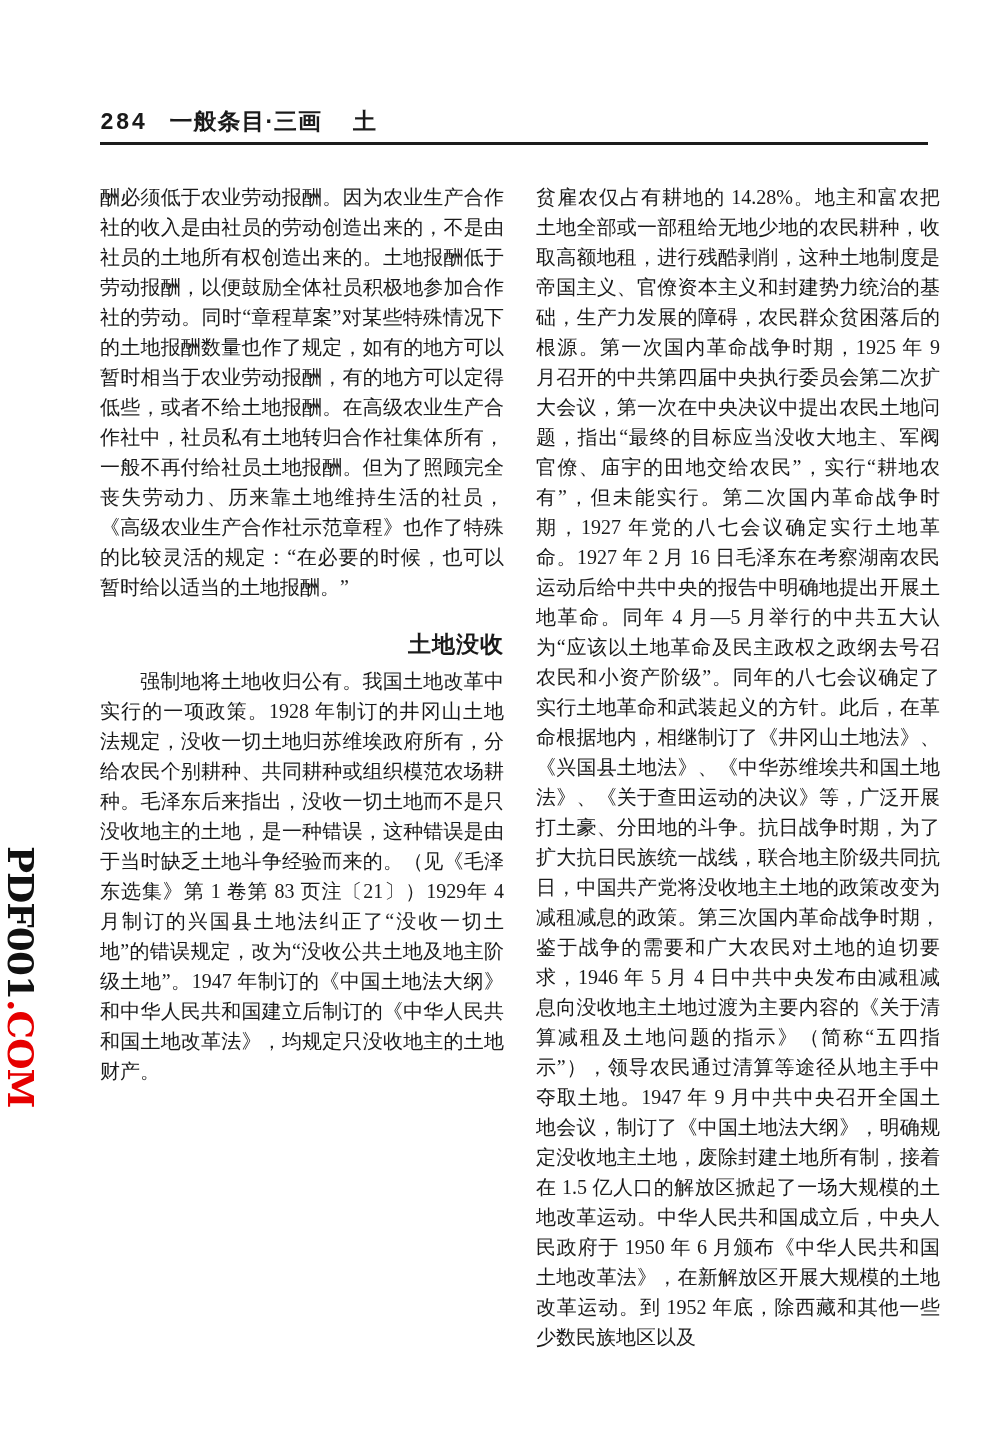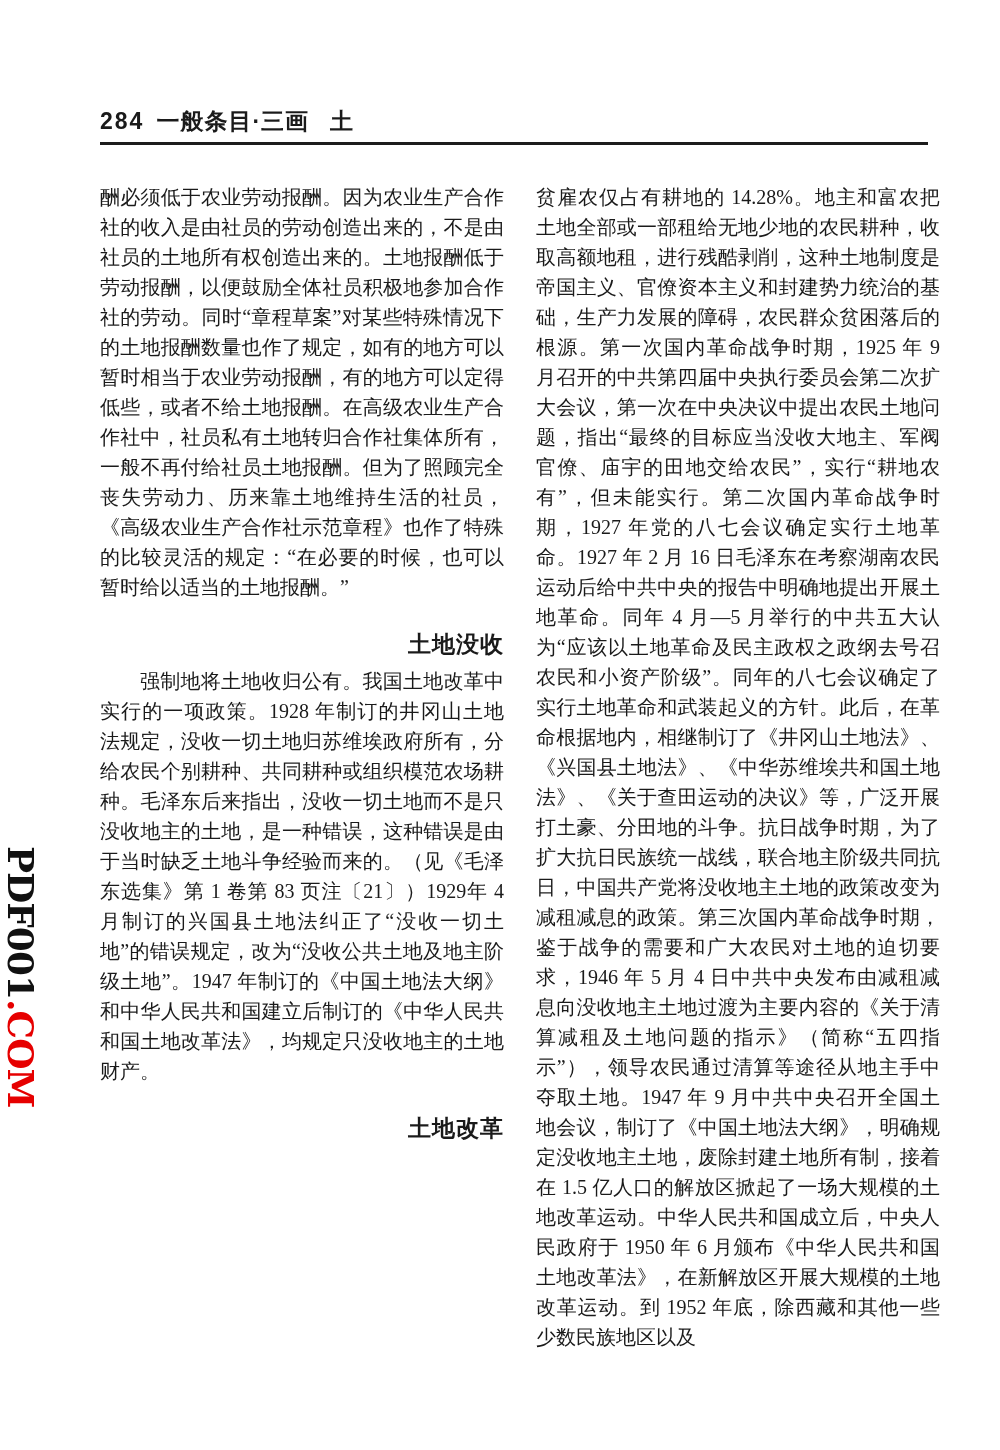--- a/index.html
+++ b/index.html
@@ -27,25 +27,25 @@
     top: 108px;
     width: 828px;
     font-family: "Liberation Sans", "DejaVu Sans", sans-serif;
     font-weight: bold;
     font-size: 23px;
     line-height: 26px;
     letter-spacing: 1px;
     white-space: nowrap;
   }
   .page-header .page-number {
-    font-family: Liberation Sans, sans-serif;
-    margin-right: 12px;
+    font-family: Liberation Mono, monospace;
+    margin-right: 22px;
     letter-spacing: 2px;
   }
-  .page-header .section-title { margin-right: 21px; }
+  .page-header .section-title { margin-right: 31px; }
   .header-rule {
     position: absolute;
     left: 100px;
     top: 142px;
     width: 828px;
     height: 0;
     border-top: 3px solid #1c1c1c;
   }
   
   .text-columns {
@@ -105,21 +105,20 @@
   </div>
 
   <div class="header-rule"></div>
 
   <div class="text-columns">
 
     <div class="col">
       <p>酬必须低于农业劳动报酬。因为农业生产合作社的收入是由社员的劳动创造出来的，不是由社员的土地所有权创造出来的。土地报酬低于劳动报酬，以便鼓励全体社员积极地参加合作社的劳动。同时“章程草案”对某些特殊情况下的土地报酬数量也作了规定，如有的地方可以暂时相当于农业劳动报酬，有的地方可以定得低些，或者不给土地报酬。在高级农业生产合作社中，社员私有土地转归合作社集体所有，一般不再付给社员土地报酬。但为了照顾完全丧失劳动力、历来靠土地维持生活的社员，《高级农业生产合作社示范章程》也作了特殊的比较灵活的规定：“在必要的时候，也可以暂时给以适当的土地报酬。”</p>
       <h2 class="entry-heading">土地没收</h2>
       <p class="indent">强制地将土地收归公有。我国土地改革中实行的一项政策。1928 年制订的井冈山土地法规定，没收一切土地归苏维埃政府所有，分给农民个别耕种、共同耕种或组织模范农场耕种。毛泽东后来指出，没收一切土地而不是只没收地主的土地，是一种错误，这种错误是由于当时缺乏土地斗争经验而来的。（见《毛泽东选集》第 1 卷第 83 页注〔21〕）1929年 4 月制订的兴国县土地法纠正了“没收一切土地”的错误规定，改为“没收公共土地及地主阶级土地”。1947 年制订的《中国土地法大纲》和中华人民共和国建立后制订的《中华人民共和国土地改革法》，均规定只没收地主的土地财产。</p>
-      <h2 class="entry-heading">土地改革</h2>
     </div>
 
     <div class="col">
       <p>贫雇农仅占有耕地的 14.28%。地主和富农把土地全部或一部租给无地少地的农民耕种，收取高额地租，进行残酷剥削，这种土地制度是帝国主义、官僚资本主义和封建势力统治的基础，生产力发展的障碍，农民群众贫困落后的根源。第一次国内革命战争时期，1925 年 9 月召开的中共第四届中央执行委员会第二次扩大会议，第一次在中央决议中提出农民土地问题，指出“最终的目标应当没收大地主、军阀官僚、庙宇的田地交给农民”，实行“耕地农有”，但未能实行。第二次国内革命战争时期，1927 年党的八七会议确定实行土地革命。1927 年 2 月 16 日毛泽东在考察湖南农民运动后给中共中央的报告中明确地提出开展土地革命。同年 4 月—5 月举行的中共五大认为“应该以土地革命及民主政权之政纲去号召农民和小资产阶级”。同年的八七会议确定了实行土地革命和武装起义的方针。此后，在革命根据地内，相继制订了《井冈山土地法》、《兴国县土地法》、《中华苏维埃共和国土地法》、《关于查田运动的决议》等，广泛开展打土豪、分田地的斗争。抗日战争时期，为了扩大抗日民族统一战线，联合地主阶级共同抗日，中国共产党将没收地主土地的政策改变为减租减息的政策。第三次国内革命战争时期，鉴于战争的需要和广大农民对土地的迫切要求，1946 年 5 月 4 日中共中央发布由减租减息向没收地主土地过渡为主要内容的《关于清算减租及土地问题的指示》（简称“五四指示”），领导农民通过清算等途径从地主手中夺取土地。1947 年 9 月中共中央召开全国土地会议，制订了《中国土地法大纲》，明确规定没收地主土地，废除封建土地所有制，接着在 1.5 亿人口的解放区掀起了一场大规模的土地改革运动。中华人民共和国成立后，中央人民政府于 1950 年 6 月颁布《中华人民共和国土地改革法》，在新解放区开展大规模的土地改革运动。到 1952 年底，除西藏和其他一些少数民族地区以及</p>
     </div>
 
   </div>
 
   <div class="watermark">
     <span class="domain">PDF001</span><span class="tld">.COM</span>

